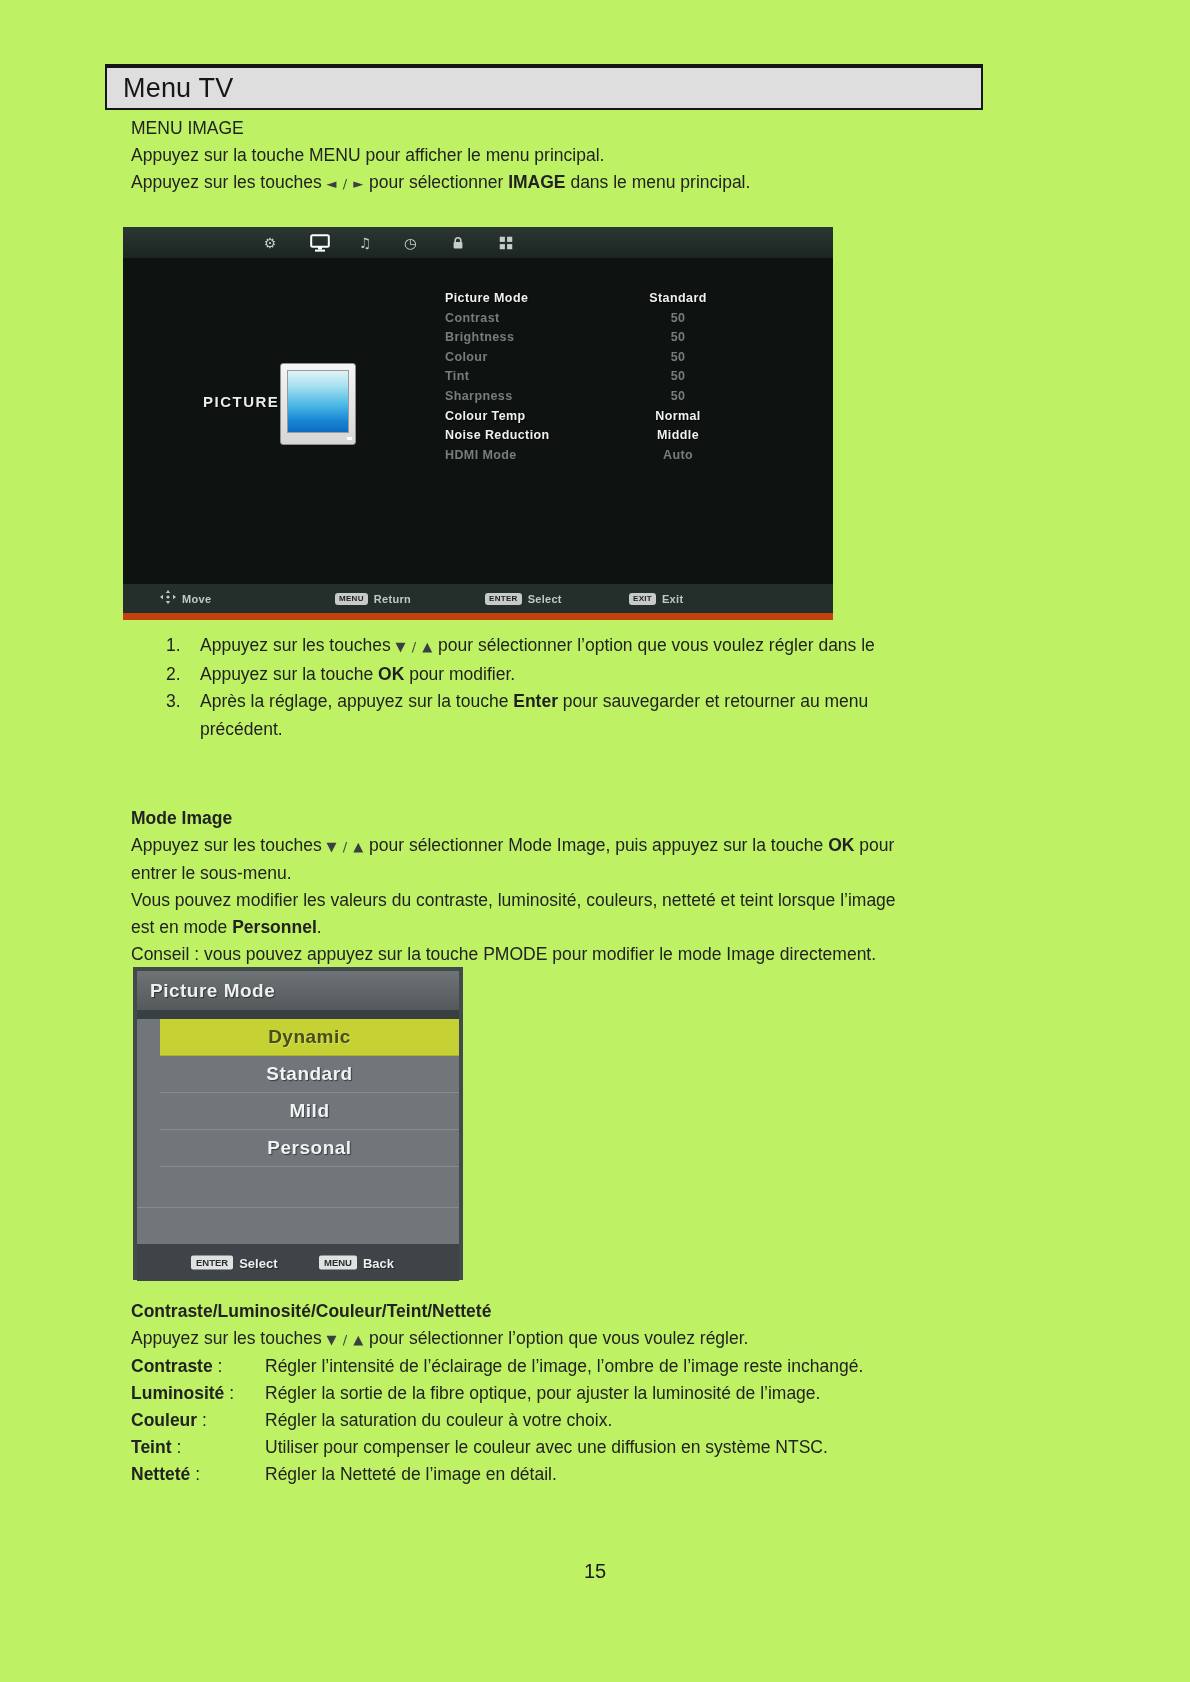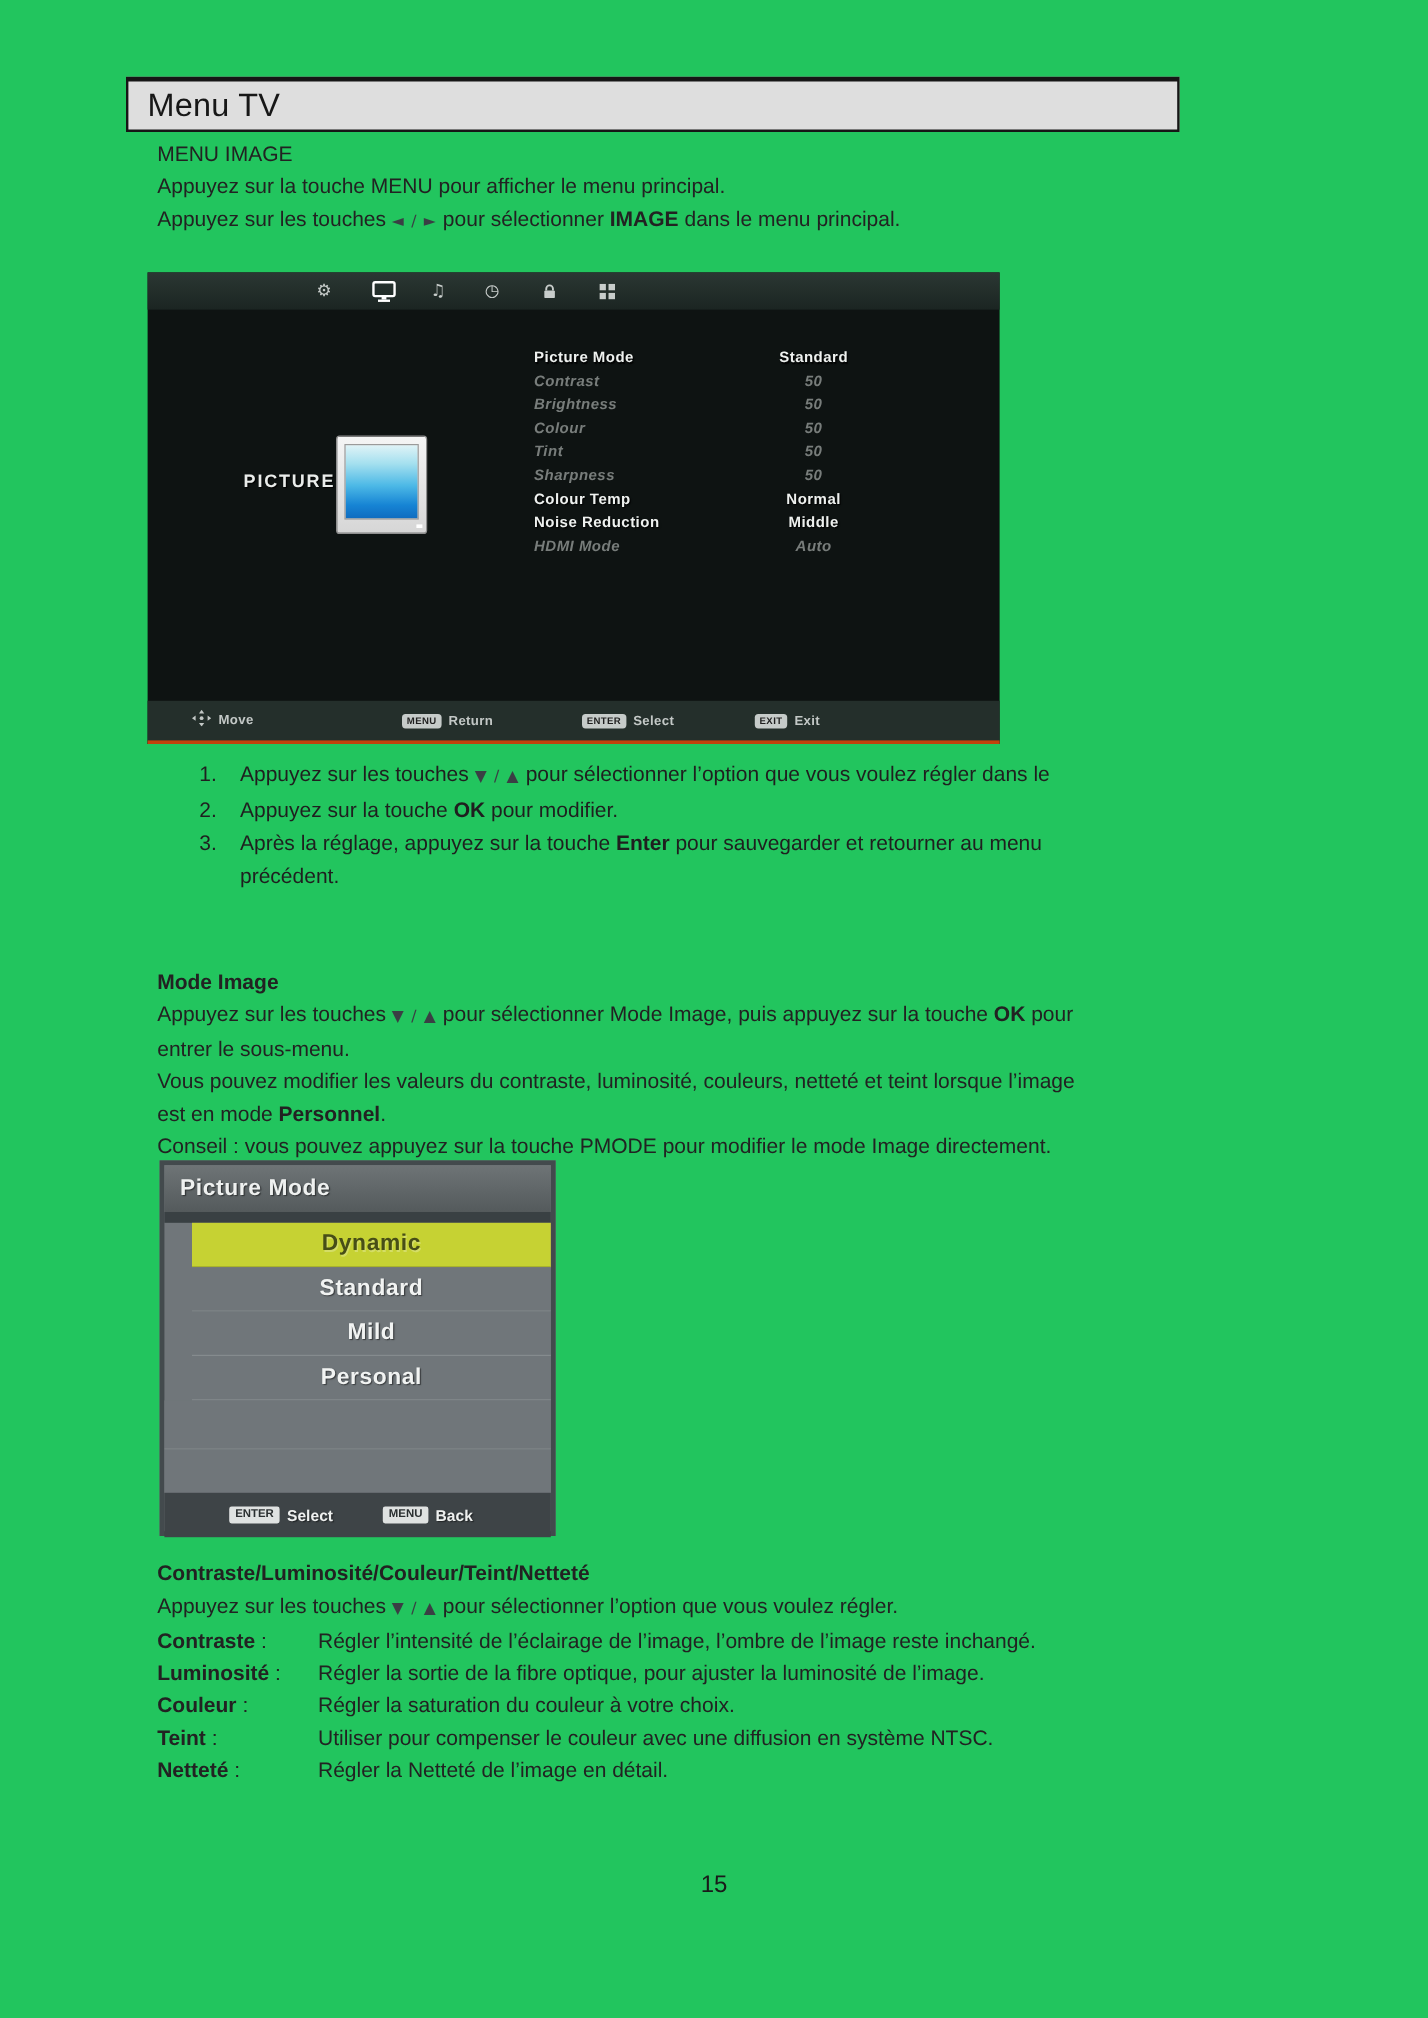--- a/index.html
+++ b/index.html
@@ -1,17 +1,17 @@
 <!DOCTYPE html>
 <html><head>
 <meta charset="utf-8">
 <style>
   html,body{margin:0;padding:0;background:#ffffff;}
   .page{
-    position:relative;width:1190px;height:1682px;background:#22c55e;
+    position:relative;width:1190px;height:1682px;background:#bef264;
     font-family:"Liberation Sans",sans-serif;color:#1f1f1f;overflow:hidden;
   }
   
   .hdr-box{
     position:absolute;left:105px;top:64px;width:858px;height:40px;
     background:#dedede;border:2px solid #161616;border-top-width:4px;
     display:flex;align-items:center;padding-left:16px;box-sizing:content-box;
   }
   .hdr-box .title{font-size:27px;color:#171717;letter-spacing:.2px;}
   
@@ -32,23 +32,23 @@
   .tvset{position:absolute;left:157px;top:136px;width:74px;height:80px;
     background:linear-gradient(#f5f5f5,#d6d6d6);border:1px solid #8f8f8f;border-radius:3px;}
   .tvscreen{position:absolute;left:6px;top:6px;right:6px;bottom:11px;border:1px solid #9a9a9a;
     background:linear-gradient(180deg,#dff3f7 0%,#a5e0ef 25%,#4db9e6 55%,#1684d4 82%,#0f6cc0 100%);}
   .tvdot{position:absolute;right:3px;bottom:4px;width:5px;height:3px;background:#ffffff;}
   .menu-rows{position:absolute;left:322px;top:62px;width:360px;}
   .mrow{position:relative;height:19.6px;font-size:12.5px;font-weight:bold;letter-spacing:.4px;}
   .mrow .lab{position:absolute;left:0;top:2px;white-space:nowrap;}
   .mrow .val{position:absolute;left:163px;top:2px;width:140px;text-align:center;white-space:nowrap;}
   .mrow.bright{color:#eef1ef;text-shadow:1px 1px 1px #000;}
-  .mrow.dim{color:#787d7b;font-style:italic;}
+  .mrow.dim{color:#787d7b;}
   .botbar{position:absolute;left:0;bottom:0;width:100%;height:36px;background:#242f2b;
-    border-bottom:3px solid #c2410c;box-sizing:border-box;}
+    border-bottom:7px solid #c2410c;box-sizing:border-box;}
   .bb-item{position:absolute;top:50%;transform:translateY(-50%);display:flex;align-items:center;gap:6px;}
   .bb-label{font-size:11px;font-weight:bold;color:#c3c8c6;letter-spacing:.3px;}
   .bb-badge{font-size:8px;font-weight:bold;background:#c6cbc9;color:#20292
 6;border-radius:3px;padding:2px 4px;line-height:1;letter-spacing:.3px;}
   
   .steps{position:absolute;left:166px;top:632px;}
   .step{display:flex;}
   .step .num{width:34px;font-size:17.5px;line-height:27.5px;}
   .step .stext{font-size:17.5px;line-height:27.5px;}
   

